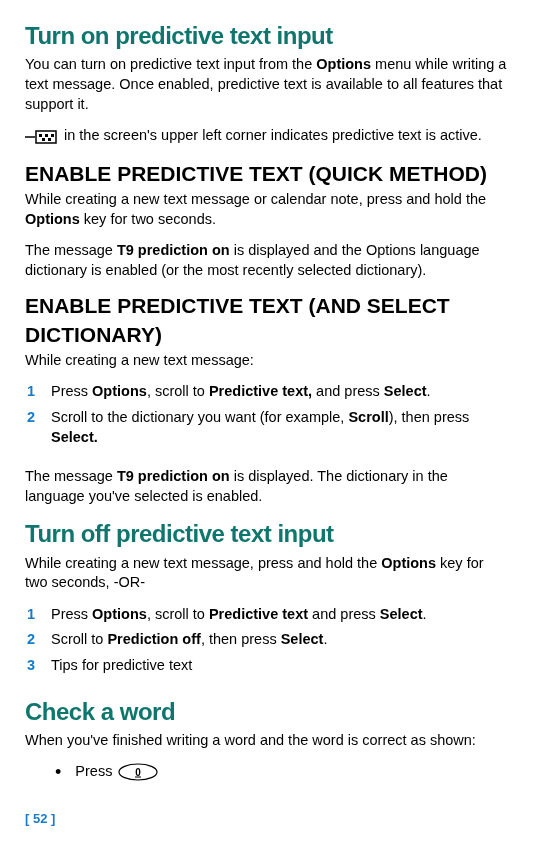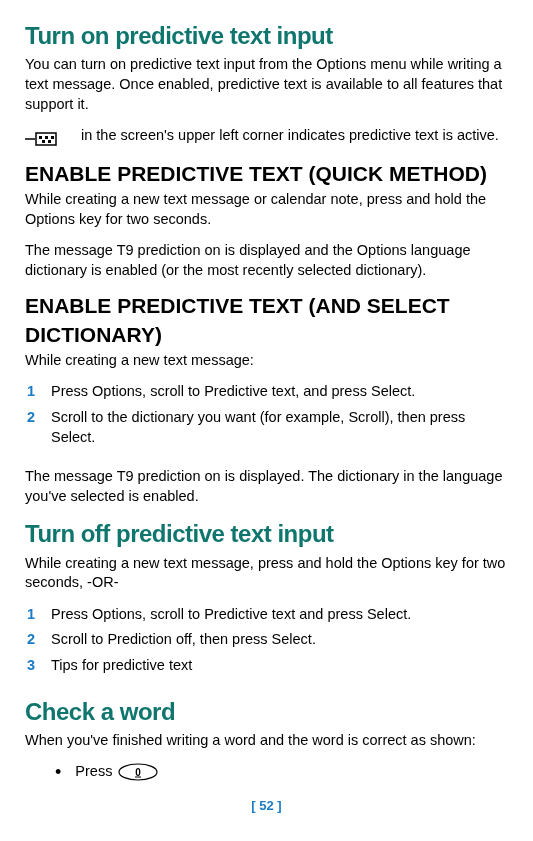--- a/index.html
+++ b/index.html
@@ -22,38 +22,38 @@
       font-size: 24px;
       font-weight: bold;
       margin-bottom: 3px;
       letter-spacing: -0.5px;
     }
     .para {
       margin-bottom: 12px;
     }
     .para-icon {
       display: flex;
-      align-items: flex-end;
-      gap: 24px;
+      align-items: center;
+      gap: 7px;
       margin-bottom: 14px;
     }
     .icon-predictive {
       display: inline-block;
       width: 32px;
       height: 14px;
       margin-top: 3px;
       flex-shrink: 0;
     }
     .sub-head {
       font-weight: bold;
       font-size: 21px;
       margin-bottom: 2px;
     }
     .bold {
-      font-weight: normal;
+      font-weight: bold;
     }
     .step {
       display: flex;
       gap: 10px;
       margin-bottom: 6px;
       margin-left: 2px;
     }
     .step-num {
       color: #1a7cc7;
       font-weight: bold;
@@ -86,25 +86,25 @@
       gap: 4px;
     }
     .oval-btn {
       display: inline-block;
       width: 40px;
       height: 18px;
       vertical-align: middle;
       margin: 0 2px;
     }
     .page-num {
-      text-align: center;
+      text-align: left;
       color: #1a7cc7;
       font-size: 13px;
       font-weight: bold;
-      margin-top: 15px;
+      margin-top: 28px;
     }
     .sep-top {
       margin-top: 20px;
     }
   </style>
 </head>
 <body>
 
 <div class="heading-blue">Turn on predictive text input</div>
 <p class="para">

